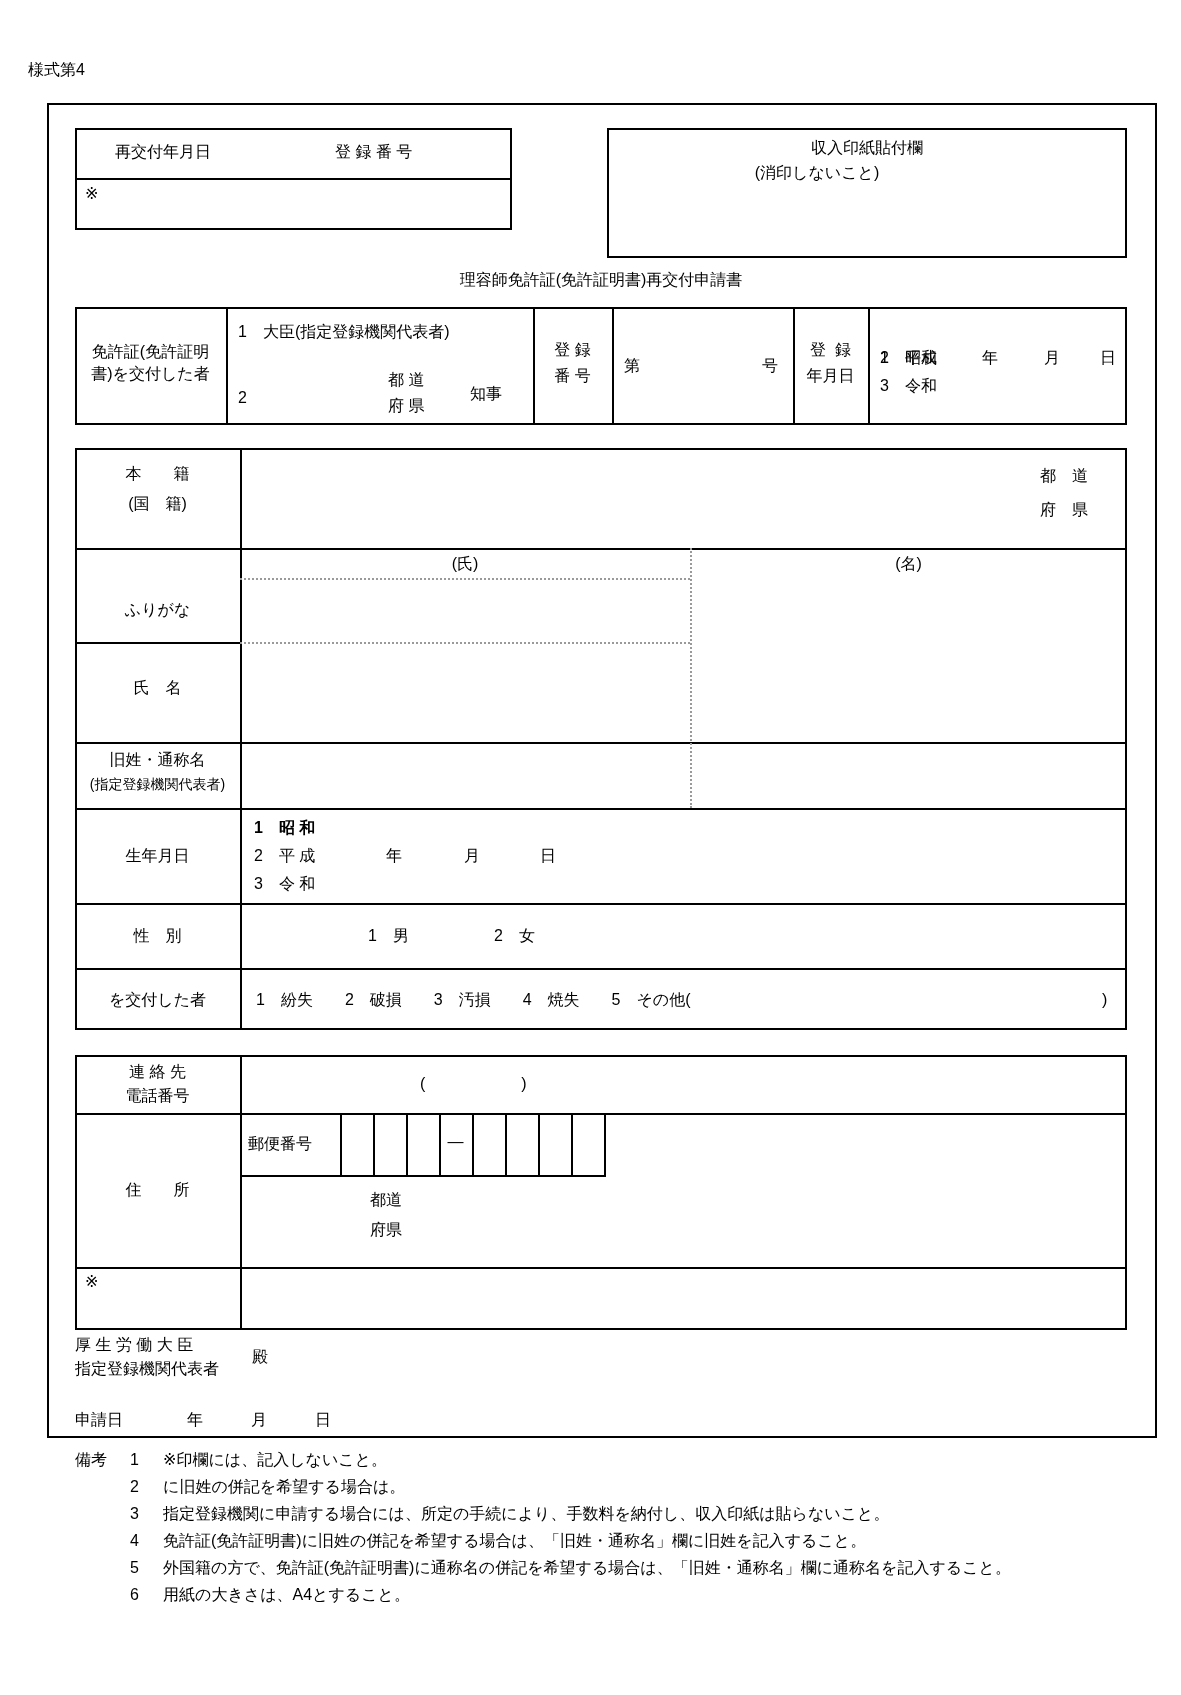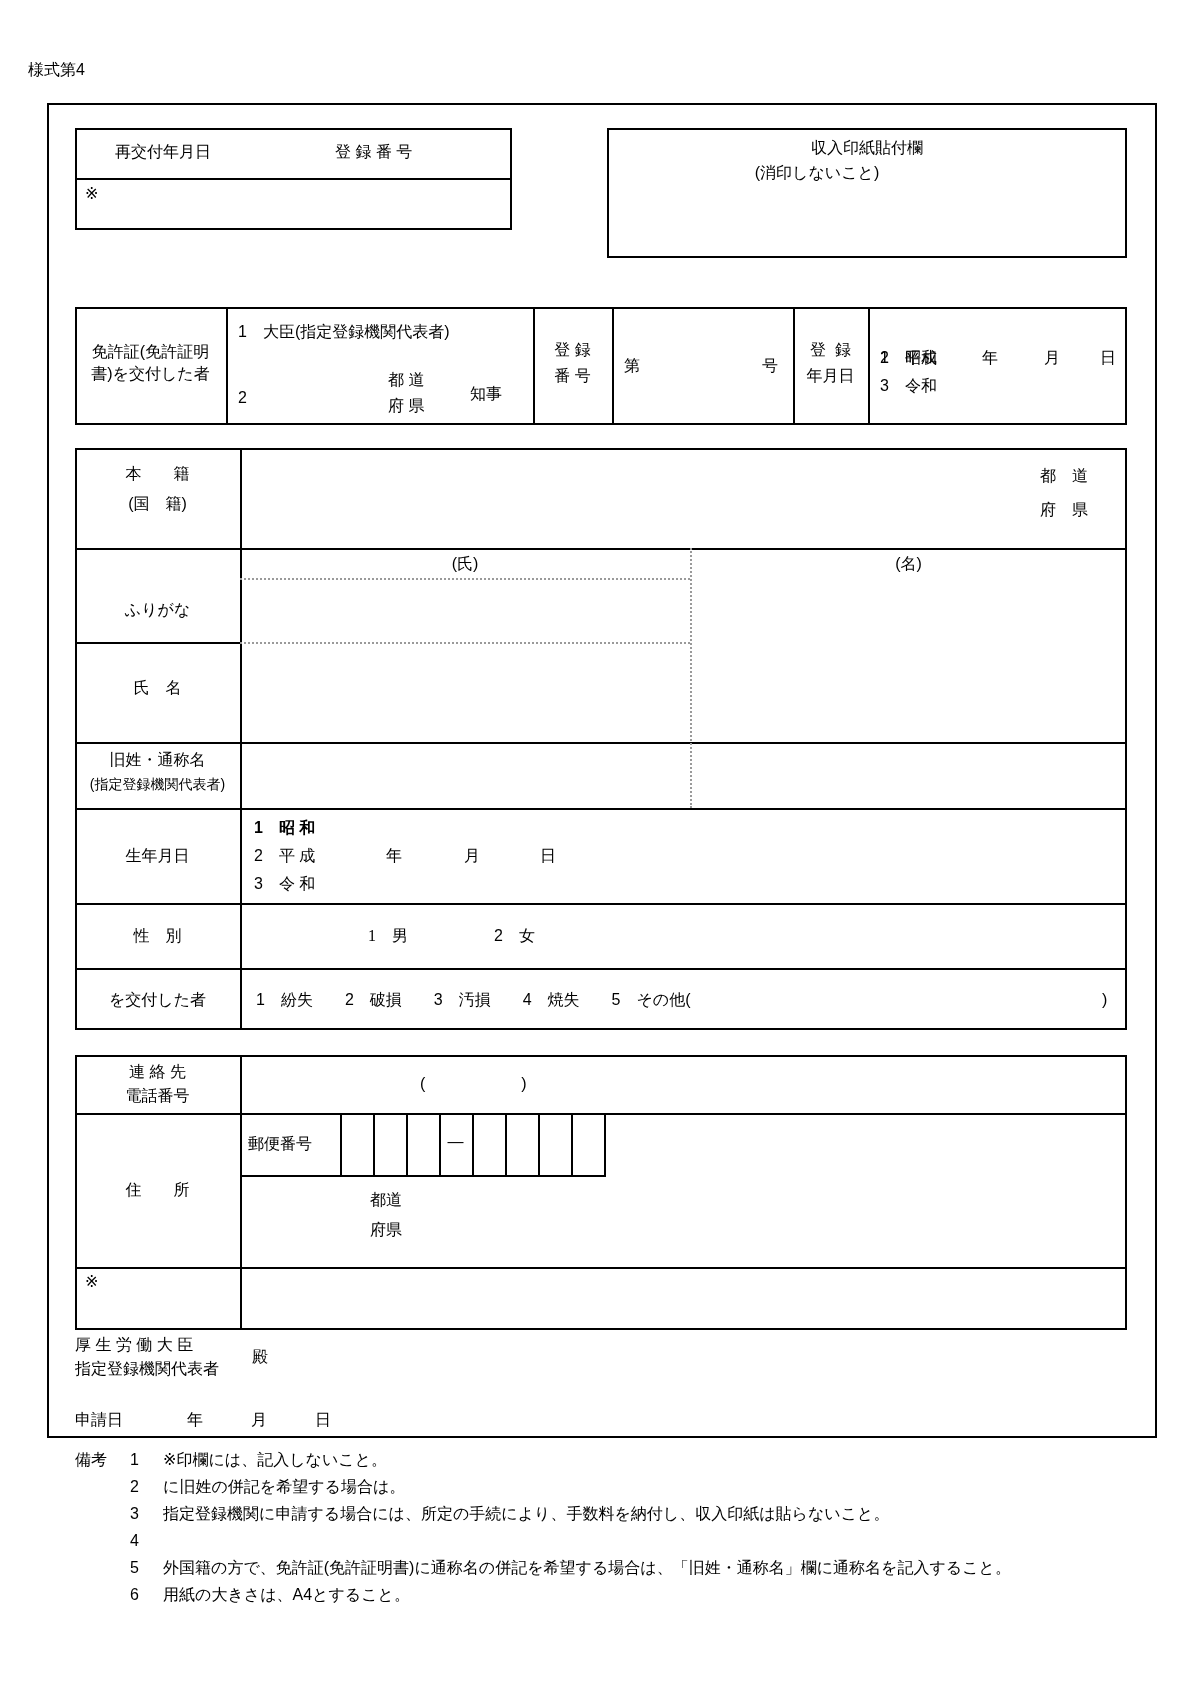--- a/index.html
+++ b/index.html
@@ -30,20 +30,21 @@
   <div class="box" style="left:75px; top:128px; width:437px; height:102px;"></div>
   <div class="hline" style="left:75px; top:178px; width:437px;"></div>
   <div class="t" style="left:115px; top:142px;">再交付年月日</div>
   <div class="t" style="left:335px; top:142px;">登 録 番 号</div>
   <div class="t" style="left:85px; top:184px;">※</div>
 
   <div class="box" style="left:607px; top:128px; width:520px; height:130px;"></div>
   <div class="t ctr" style="left:607px; top:138px; width:520px;">収入印紙貼付欄</div>
   <div class="t ctr" style="left:607px; top:163px; width:420px;">(消印しないこと)</div>
 
+  <div class="t ctr" style="left:75px; top:270px; width:1052px;">理容師免許証(免許証明書)再交付申請書</div>
 
   <div class="box" style="left:75px; top:307px; width:1052px; height:118px;"></div>
   <div class="vline" style="left:226px; top:307px; height:118px;"></div>
   <div class="vline" style="left:533px; top:307px; height:118px;"></div>
   <div class="vline" style="left:612px; top:307px; height:118px;"></div>
   <div class="vline" style="left:793px; top:307px; height:118px;"></div>
   <div class="vline" style="left:868px; top:307px; height:118px;"></div>
 
   <div class="t ctr" style="left:77px; top:342px; width:147px;">免許証(免許証明</div>
   <div class="t ctr" style="left:77px; top:364px; width:147px;">書)を交付した者</div>
@@ -97,21 +98,21 @@
 
   <div class="t ctr" style="left:77px; top:846px; width:161px;">生年月日</div>
   <div class="t" style="left:254px; top:818px;font-weight:bold;">1　昭 和</div>
   <div class="t" style="left:254px; top:846px;">2　平 成</div>
   <div class="t" style="left:254px; top:874px;">3　令 和</div>
   <div class="t" style="left:386px; top:846px;">年</div>
   <div class="t" style="left:464px; top:846px;">月</div>
   <div class="t" style="left:540px; top:846px;">日</div>
 
   <div class="t ctr" style="left:77px; top:926px; width:161px;">性　別</div>
-  <div class="t" style="left:368px; top:926px;font-family:Liberation Serif, serif;">1　男</div>
+  <div class="t" style="left:368px; top:926px;">1　男</div>
   <div class="t" style="left:494px; top:926px;">2　女</div>
 
   <div class="t ctr" style="left:77px; top:990px; width:161px;">を交付した者</div>
   <div class="t" style="left:256px; top:990px;">1　紛失　　2　破損　　3　汚損　　4　焼失　　5　その他(</div>
   <div class="t" style="left:1102px; top:990px;">)</div>
 
   <div class="box" style="left:75px; top:1055px; width:1052px; height:275px;"></div>
   <div class="vline" style="left:240px; top:1055px; height:275px;"></div>
   <div class="hline" style="left:75px; top:1113px; width:1052px;"></div>
   <div class="hline" style="left:75px; top:1267px; width:1052px;"></div>
@@ -150,20 +151,21 @@
   <div class="t" style="left:130px; top:1450px;">1</div>
   <div class="t" style="left:163px; top:1450px;">※印欄には、記入しないこと。</div>
 
   <div class="t" style="left:130px; top:1477px;">2</div>
   <div class="t" style="left:163px; top:1477px;">に旧姓の併記を希望する場合は。</div>
 
   <div class="t" style="left:130px; top:1504px;">3</div>
   <div class="t" style="left:163px; top:1504px;">指定登録機関に申請する場合には、所定の手続により、手数料を納付し、収入印紙は貼らないこと。</div>
 
   <div class="t" style="left:130px; top:1531px;">4</div>
+  <div class="t" style="left:163px; top:1531px;">免許証(免許証明書)に旧姓の併記を希望する場合は、「旧姓・通称名」欄に旧姓を記入すること。</div>
 
   <div class="t" style="left:130px; top:1558px;">5</div>
   <div class="t" style="left:163px; top:1558px;">外国籍の方で、免許証(免許証明書)に通称名の併記を希望する場合は、「旧姓・通称名」欄に通称名を記入すること。</div>
 
   <div class="t" style="left:130px; top:1585px;">6</div>
   <div class="t" style="left:163px; top:1585px;">用紙の大きさは、A4とすること。</div>
 
 </div>
 
 </body></html>

